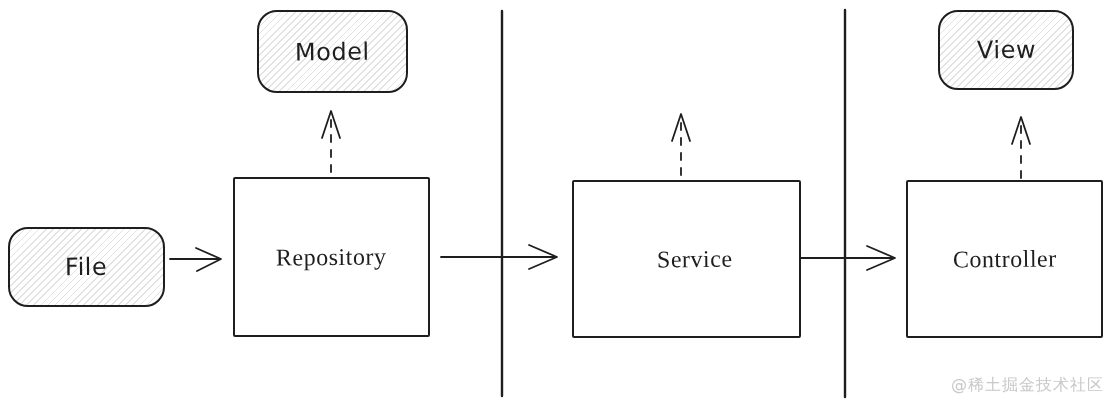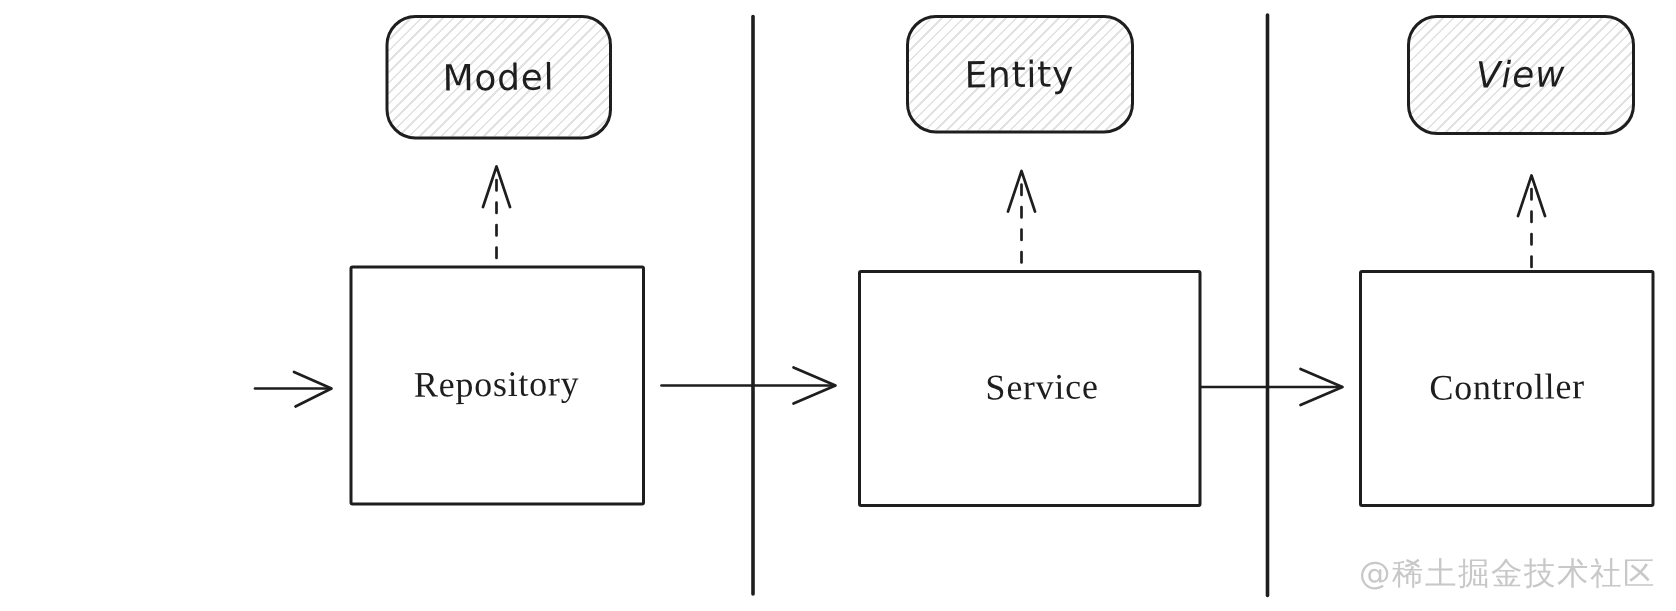--- a/index.html
+++ b/index.html
@@ -46,26 +46,26 @@
     border-radius: 2px;
     background: #ffffff;
     font-family: Liberation Serif, serif;
   }
   .node-file       { left: 8px;   top: 227px; width: 157px; height: 80px; }
   .node-repository { left: 233px; top: 177px; width: 197px; height: 160px; }
   .node-model      { left: 257px; top: 10px;  width: 151px; height: 83px; }
   .node-service    { left: 572px; top: 180px; width: 229px; height: 158px; padding-left: 16px; }
   .node-entity     { left: 604px; top: 10px;  width: 152px; height: 79px; }
   .node-controller { left: 906px; top: 180px; width: 197px; height: 158px; }
-  .node-view       { left: 938px; top: 10px;  width: 152px; height: 80px; font-style: italic; }
+  .node-view       { left: 938px; top: 10px;  width: 136px; height: 80px; }
   .watermark {
     position: absolute;
     right: 13px;
     bottom: 11px;
-    font-size: 21px;
+    font-size: 16px;
     color: #c8c8c8;
     letter-spacing: 1px;
     user-select: none;
   }
 </style>
 </head>
 <body>
 
 <div class="canvas">
 
@@ -98,36 +98,36 @@
       <line x1="681" y1="175" x2="681" y2="119" stroke-dasharray="7 8"></line>
       <polyline points="672,141 681,114 690,141"></polyline>
     </g>
 
     <g>
       <line x1="1021" y1="178" x2="1021" y2="122" stroke-dasharray="7 8"></line>
       <polyline points="1012,144 1021,117 1030,144"></polyline>
     </g>
   </svg>
 
+  <div class="node rounded node-file">
+    <span class="label">File</span>
+  </div>
 
   <div class="node rect node-repository">
     <span class="label">Repository</span>
   </div>
 
   <div class="node rounded node-model">
     <span class="label">Model</span>
   </div>
 
   <div class="node rect node-service">
     <span class="label">Service</span>
   </div>
 
-  <div class="node rounded node-entity">
-    <span class="label">Entity</span>
-  </div>
 
   <div class="node rect node-controller">
     <span class="label">Controller</span>
   </div>
 
   <div class="node rounded node-view">
     <span class="label">View</span>
   </div>
 
   <div class="watermark">@稀土掘金技术社区</div>

